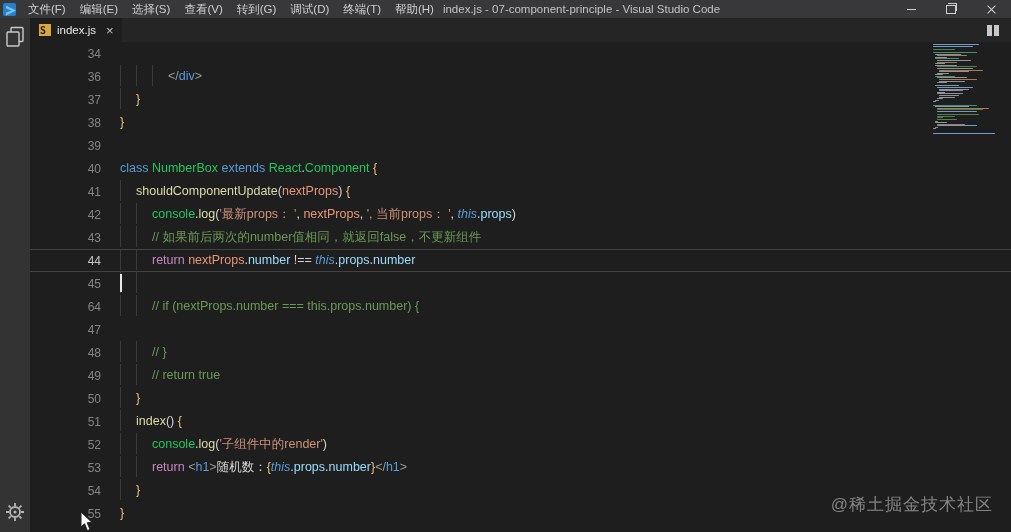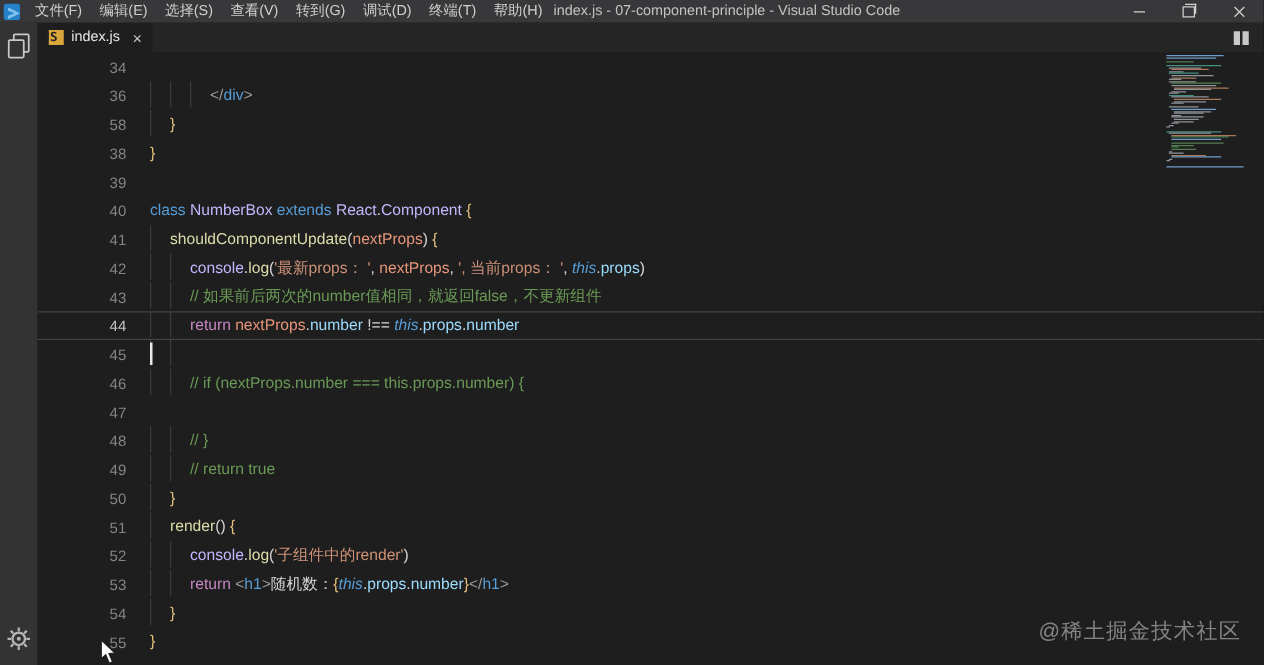--- a/index.html
+++ b/index.html
@@ -46,21 +46,21 @@
   .line{display:flex;height:23px;line-height:23px;font-family:Liberation Sans, sans-serif;
         font-size:12.5px;white-space:pre;border-top:1px solid transparent;border-bottom:1px solid transparent;
         box-sizing:border-box;}
   .line.current{border-color:#424242;}
   .gutter{width:82px;flex:none;text-align:right;padding-right:11px;box-sizing:border-box;color:#858585;font-size:12px;}
   .line.current .gutter{color:#c6c6c6;text-align:right;}
   .code{flex:1;position:relative;padding-left:8px;margin-top:22px;}
   .ind{display:inline-block;width:15px;height:21px;border-left:1px solid #3b3b3b;vertical-align:top;}
   .cursor{position:absolute;left:8px;top:2px;width:1.5px;height:18px;background:#e8e8e8;}
   .tk-kw{color:#569cd6}.tk-kwi{color:#569cd6;font-style:italic}.tk-ret{color:#c586c0}
-  .tk-cls{color:#c4b5fd}.tk-fn{color:#dcdcaa}.tk-par{color:#e8967a}.tk-str{color:#ce9178}
+  .tk-cls{color:#22c55e}.tk-fn{color:#dcdcaa}.tk-par{color:#e8967a}.tk-str{color:#ce9178}
   .tk-com{color:#6a9955}.tk-pr{color:#9cdcfe}.tk-op{color:#d4d4d4}.tk-pu{color:#d4d4d4}
   .tk-pl{color:#d4d4d4}.tk-tag{color:#569cd6}.tk-au{color:#e6c17a}.tk-ang{color:#9a9a9a}
   
   .minimap{position:absolute;top:2px;right:6px;width:72px;}
   .mm-row{height:1.6px;}
   .mm-bar{height:1px;border-radius:.5px;}
   .c-t{background:#44907f}.c-g{background:#51804f}.c-o{background:#a8795a}
   .c-p{background:#6f9cc9}.c-w{background:#8e9499}
   
   .watermark{position:absolute;right:18px;bottom:16px;font-size:17px;color:rgba(215,215,215,.55);
@@ -130,34 +130,34 @@
               <div></div>
               <div></div>
             </div>
         </div>
       </div>
 
       <div class="editor">
         <div class="lines">
             <div class="line"><div class="gutter">34</div><div class="code"><span class="ind"></span><span class="ind"></span><span class="ind"></span><span class="tk-ang">&lt;/</span><span class="tk-tag">div</span><span class="tk-ang">&gt;</span></div></div>
             <div class="line"><div class="gutter">36</div><div class="code"><span class="ind"></span><span class="tk-au">}</span></div></div>
-            <div class="line"><div class="gutter">58</div><div class="code"><span class="tk-au">}</span></div></div>
+            <div class="line"><div class="gutter">37</div><div class="code"><span class="tk-au">}</span></div></div>
             <div class="line"><div class="gutter">38</div><div class="code"></div></div>
             <div class="line"><div class="gutter">39</div><div class="code"><span class="tk-kw">class</span><span class="tk-pl"> </span><span class="tk-cls">NumberBox</span><span class="tk-pl"> </span><span class="tk-kw">extends</span><span class="tk-pl"> </span><span class="tk-cls">React</span><span class="tk-pu">.</span><span class="tk-cls">Component</span><span class="tk-pl"> </span><span class="tk-au">{</span></div></div>
             <div class="line"><div class="gutter">40</div><div class="code"><span class="ind"></span><span class="tk-fn">shouldComponentUpdate</span><span class="tk-pu">(</span><span class="tk-par">nextProps</span><span class="tk-pu">)</span><span class="tk-pl"> </span><span class="tk-au">{</span></div></div>
             <div class="line"><div class="gutter">41</div><div class="code"><span class="ind"></span><span class="ind"></span><span class="tk-cls">console</span><span class="tk-pu">.</span><span class="tk-fn">log</span><span class="tk-pu">(</span><span class="tk-str">'最新props： '</span><span class="tk-pu">, </span><span class="tk-par">nextProps</span><span class="tk-pu">, </span><span class="tk-str">', 当前props： '</span><span class="tk-pu">, </span><span class="tk-kwi">this</span><span class="tk-pu">.</span><span class="tk-pr">props</span><span class="tk-pu">)</span></div></div>
             <div class="line"><div class="gutter">42</div><div class="code"><span class="ind"></span><span class="ind"></span><span class="tk-com">// 如果前后两次的number值相同，就返回false，不更新组件</span></div></div>
             <div class="line"><div class="gutter">43</div><div class="code"><span class="ind"></span><span class="ind"></span><span class="tk-ret">return</span><span class="tk-pl"> </span><span class="tk-par">nextProps</span><span class="tk-pu">.</span><span class="tk-pr">number</span><span class="tk-pl"> </span><span class="tk-op">!==</span><span class="tk-pl"> </span><span class="tk-kwi">this</span><span class="tk-pu">.</span><span class="tk-pr">props</span><span class="tk-pu">.</span><span class="tk-pr">number</span></div></div>
             <div class="line current"><div class="gutter">44</div><div class="code"><span class="ind"></span><span class="ind"></span><span class="cursor"></span></div></div>
             <div class="line"><div class="gutter">45</div><div class="code"><span class="ind"></span><span class="ind"></span><span class="tk-com">// if (nextProps.number === this.props.number) {</span></div></div>
-            <div class="line"><div class="gutter">46</div></div>
+            <div class="line"><div class="gutter">64</div></div>
             <div class="line"><div class="gutter">47</div><div class="code"><span class="ind"></span><span class="ind"></span><span class="tk-com">// }</span></div></div>
             <div class="line"><div class="gutter">48</div><div class="code"><span class="ind"></span><span class="ind"></span><span class="tk-com">// return true</span></div></div>
             <div class="line"><div class="gutter">49</div><div class="code"><span class="ind"></span><span class="tk-au">}</span></div></div>
-            <div class="line"><div class="gutter">50</div><div class="code"><span class="ind"></span><span class="tk-fn">render</span><span class="tk-pu">()</span><span class="tk-pl"> </span><span class="tk-au">{</span></div></div>
+            <div class="line"><div class="gutter">50</div><div class="code"><span class="ind"></span><span class="tk-fn">index</span><span class="tk-pu">()</span><span class="tk-pl"> </span><span class="tk-au">{</span></div></div>
             <div class="line"><div class="gutter">51</div><div class="code"><span class="ind"></span><span class="ind"></span><span class="tk-cls">console</span><span class="tk-pu">.</span><span class="tk-fn">log</span><span class="tk-pu">(</span><span class="tk-str">'子组件中的render'</span><span class="tk-pu">)</span></div></div>
             <div class="line"><div class="gutter">52</div><div class="code"><span class="ind"></span><span class="ind"></span><span class="tk-ret">return</span><span class="tk-pl"> </span><span class="tk-ang">&lt;</span><span class="tk-tag">h1</span><span class="tk-ang">&gt;</span><span class="tk-pl">随机数：</span><span class="tk-au">{</span><span class="tk-kwi">this</span><span class="tk-pu">.</span><span class="tk-pr">props</span><span class="tk-pu">.</span><span class="tk-pr">number</span><span class="tk-au">}</span><span class="tk-ang">&lt;/</span><span class="tk-tag">h1</span><span class="tk-ang">&gt;</span></div></div>
             <div class="line"><div class="gutter">53</div><div class="code"><span class="ind"></span><span class="tk-au">}</span></div></div>
             <div class="line"><div class="gutter">54</div><div class="code"><span class="tk-au">}</span></div></div>
             <div class="line"><div class="gutter">55</div><div class="code"></div></div>
           </div>
         <div class="minimap">
             <div class="mm-row">
               <div class="mm-bar c-p" style="margin-left: 0px; width: 46px;"></div>
             </div>

